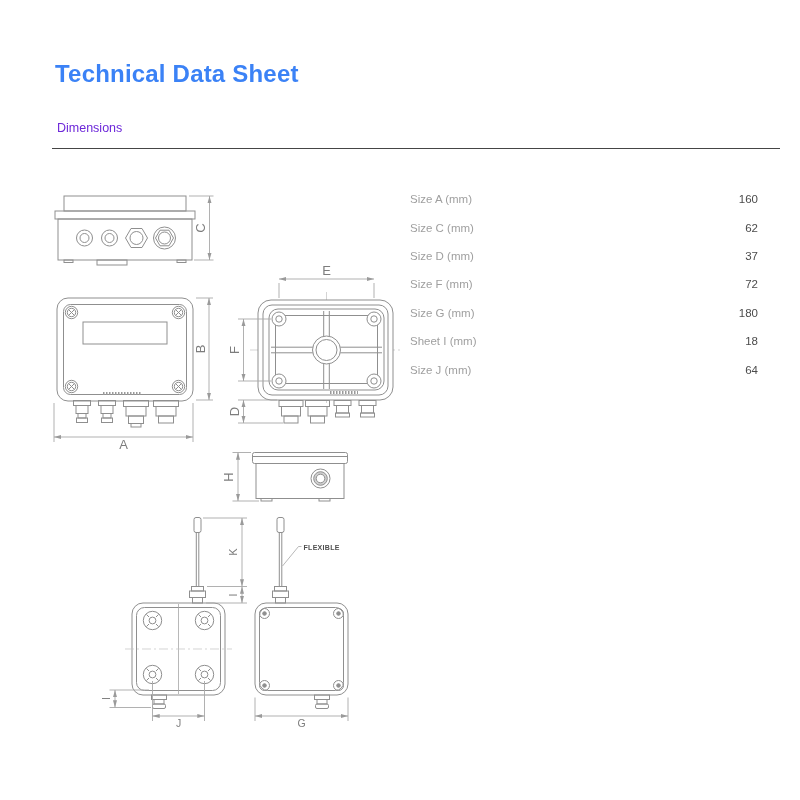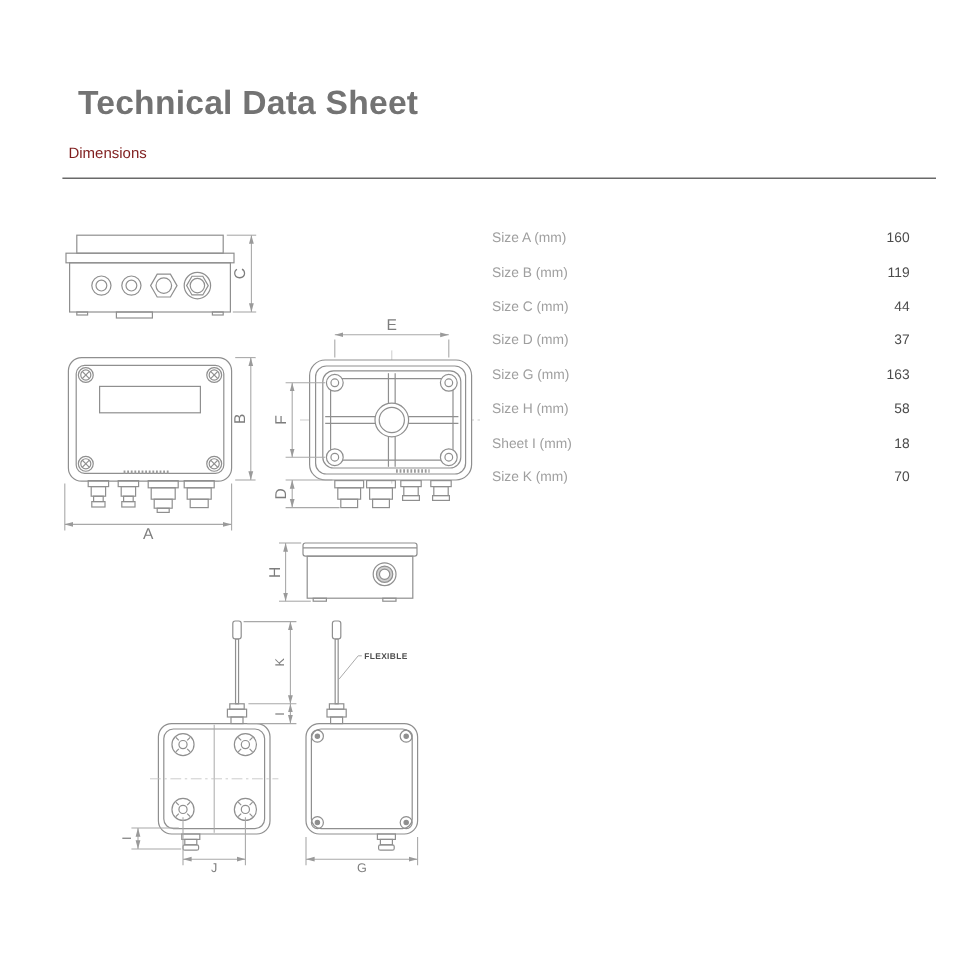--- a/index.html
+++ b/index.html
@@ -1,26 +1,26 @@
 <!DOCTYPE html>
 <html><head>
 <meta charset="utf-8">
 <style>
   html,body { margin:0; padding:0; }
   body {
     width:800px; height:800px; position:relative; background:#ffffff;
     font-family:"Liberation Sans", sans-serif; overflow:hidden;
   }
   .page-title {
-    position:absolute; left:55px; top:60px; margin:10px;
-    font-size:28px; font-weight:700; color:#737373; letter-spacing:0.2px;
+    position:absolute; left:55px; top:60px; margin:0;
+    font-size:24px; font-weight:700; color:#3b82f6; letter-spacing:0.2px;
   }
   .section-label {
     position:absolute; left:57px; top:121px;
-    font-size:12.5px; color:#7f1d1d;
+    font-size:12.5px; color:#6d28d9;
   }
   .divider-rule {
     position:absolute; left:52px; top:148px; width:728px; height:1px;
     background:#454545;
   }
   .dim-table { position:absolute; left:410px; top:185px; width:348px; }
   .dim-row {
     height:28.4px; display:flex; justify-content:space-between; align-items:center;
     font-size:11.5px;
   }
@@ -43,46 +43,42 @@
 <h1 class="page-title">Technical Data Sheet</h1>
 <div class="section-label">Dimensions</div>
 <div class="divider-rule"></div>
 
 <div class="dim-table">
   <div class="dim-row">
       <span class="lbl">Size A (mm)</span>
       <span class="val">160</span>
     </div>
   <div class="dim-row">
-      <span class="lbl">Size B (mm)</span>
-      <span class="val">119</span>
-    </div>
-  <div class="dim-row">
       <span class="lbl">Size C (mm)</span>
-      <span class="val">44</span>
+      <span class="val">62</span>
     </div>
   <div class="dim-row">
       <span class="lbl">Size D (mm)</span>
       <span class="val">37</span>
     </div>
   <div class="dim-row">
+      <span class="lbl">Size F (mm)</span>
+      <span class="val">72</span>
+    </div>
+  <div class="dim-row">
       <span class="lbl">Size G (mm)</span>
-      <span class="val">163</span>
-    </div>
-  <div class="dim-row">
-      <span class="lbl">Size H (mm)</span>
-      <span class="val">58</span>
+      <span class="val">180</span>
     </div>
   <div class="dim-row">
       <span class="lbl">Sheet I (mm)</span>
       <span class="val">18</span>
     </div>
   <div class="dim-row">
-      <span class="lbl">Size K (mm)</span>
-      <span class="val">70</span>
+      <span class="lbl">Size J (mm)</span>
+      <span class="val">64</span>
     </div>
 </div>
 
 <svg class="drawings" width="800" height="800" viewBox="0 0 800 800">
   <defs>
     <marker id="ar" viewBox="0 0 10 10" refX="10" refY="5" markerWidth="8" markerHeight="8" orient="auto-start-reverse">
       <path d="M0,2.2 L10,5 L0,7.8 z" fill="#9a9a9a"></path>
     </marker>
   </defs>
 

